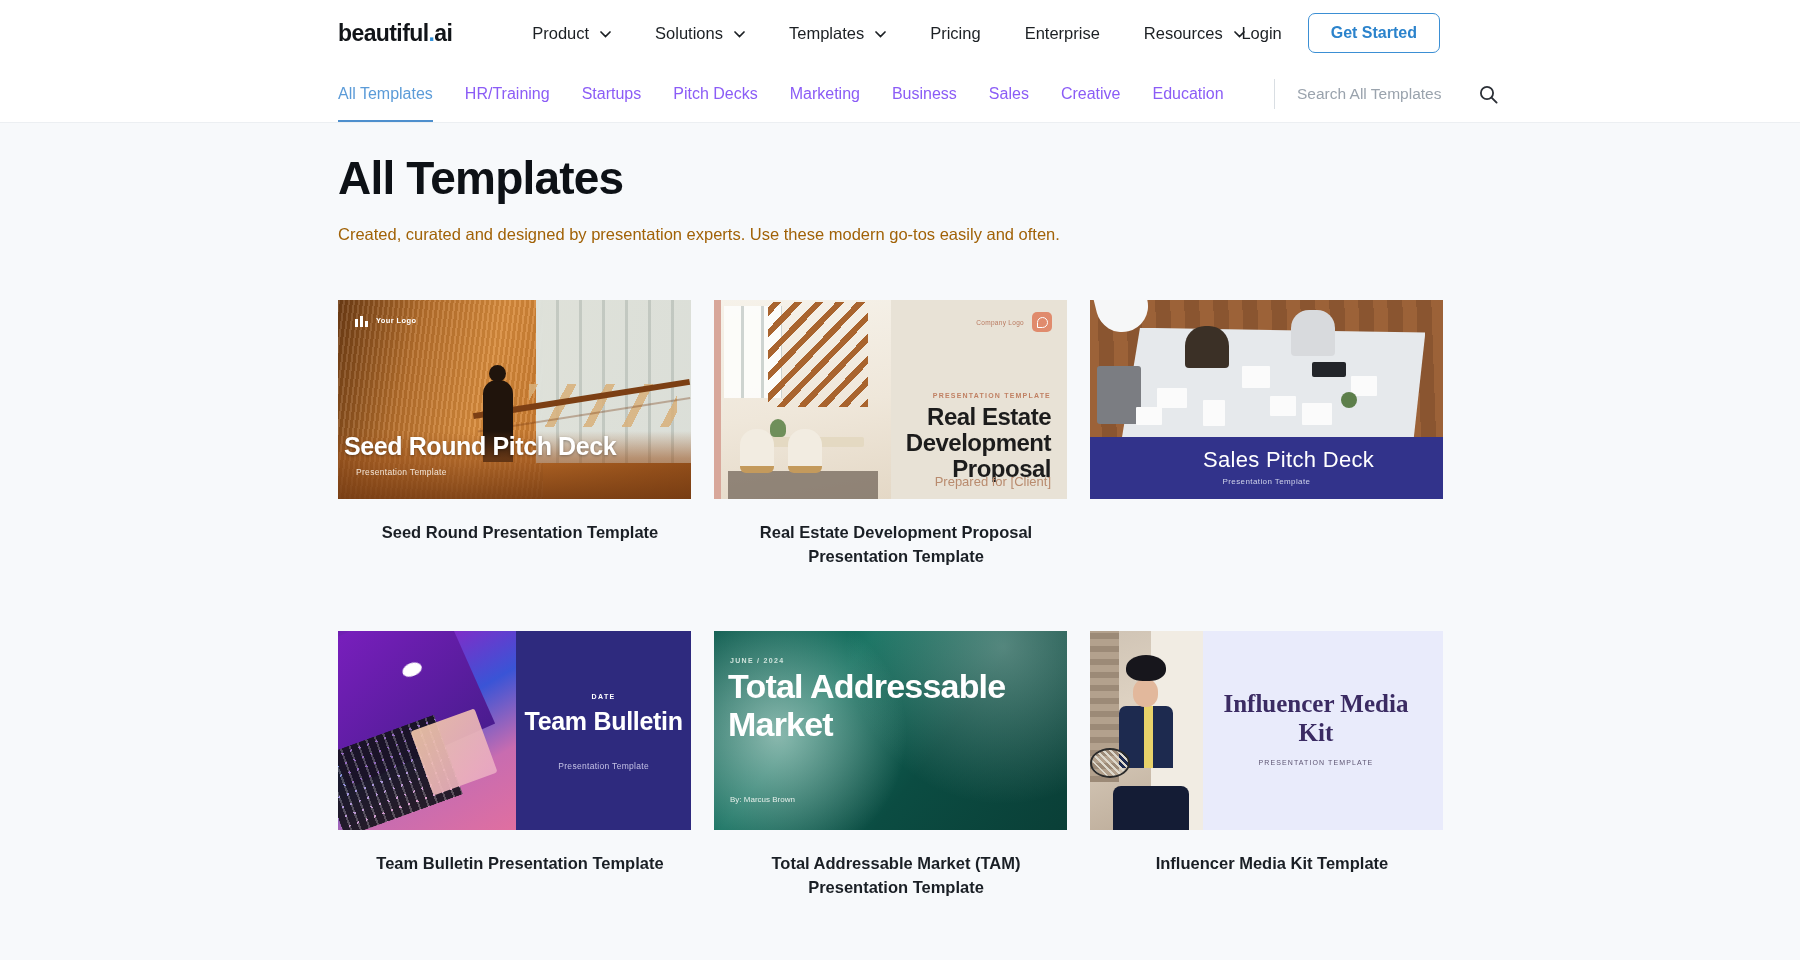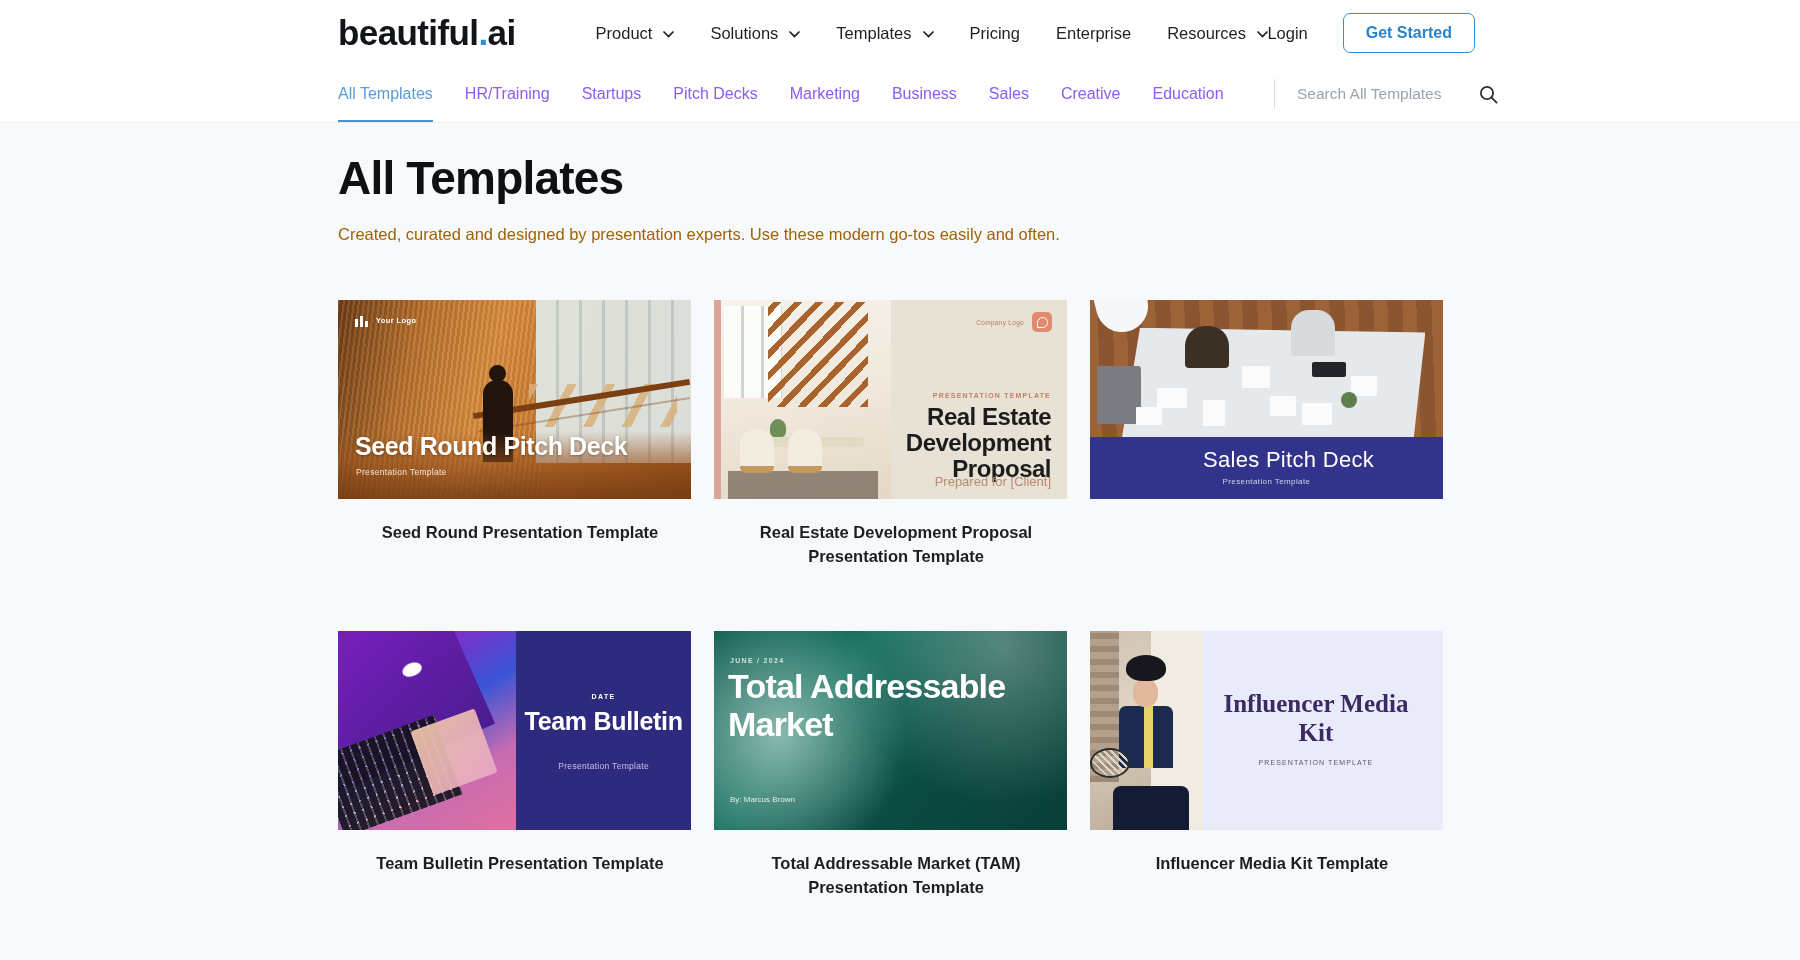--- a/index.html
+++ b/index.html
@@ -13,32 +13,32 @@
   
   .top-header {
     height: 66px;
     background: #ffffff;
     display: flex;
     align-items: center;
     padding: 0 0 0 338px;
     position: relative;
   }
   .logo {
-    font-size: 35px;
+    font-size: 23px;
     font-weight: 700;
     color: #111418;
     letter-spacing: -0.6px;
     white-space: nowrap;
   }
   .logo .dot { color: #2f8fd8; }
 
   .main-nav {
     display: flex;
     align-items: center;
-    gap: 0px;
+    gap: 8px;
     margin-left: 62px;
   }
   .nav-item {
     display: flex;
     align-items: center;
     gap: 11px;
     font-size: 16.5px;
     color: #1c2024;
     padding: 0 18px;
     cursor: pointer;
@@ -47,24 +47,24 @@
   .chev {
     width: 11px; height: 7px;
     display: inline-block;
     position: relative;
     top: 1px;
   }
   .chev svg { display: block; }
 
   .header-right {
     position: absolute;
-    right: 325px;
+    right: 360px;
     display: flex;
     align-items: center;
-    gap: 35px;
+    gap: 26px;
   }
   .login-link {
     font-size: 16.5px;
     color: #1c2024;
     cursor: pointer;
     white-space: nowrap;
   }
   .get-started {
     border: 1.4px solid #3b8fd4;
     color: #2b83cc;
@@ -231,21 +231,21 @@
     color: #fff; font-size: 7.5px; font-weight: 700; letter-spacing: .4px;
   }
   .t1 .logo-mark {
     width: 14px; height: 13px;
     background:
       linear-gradient(#fff,#fff) 0 5px/3px 8px no-repeat,
       linear-gradient(#fff,#fff) 5px 2px/3px 11px no-repeat,
       linear-gradient(#fff,#fff) 10px 7px/3px 6px no-repeat;
   }
   .t1 .title {
-    position: absolute; left: 17px; bottom: 38px;
+    position: absolute; left: 6px; bottom: 38px;
     color: #fff; font-size: 25px; font-weight: 700; letter-spacing: -0.4px;
     text-shadow: 0 1px 3px rgba(0,0,0,.35);
   }
   .t1 .sub {
     position: absolute; left: 18px; bottom: 22px;
     color: #f3e6d8; font-size: 8.5px; letter-spacing: .3px;
   }
 
   
   .t2 { background: #e8e2d6; }

